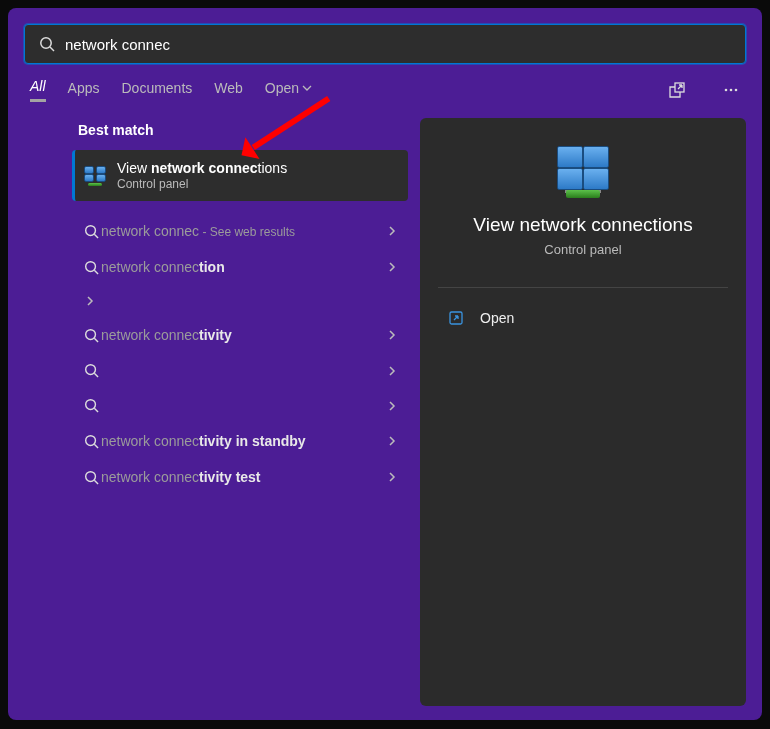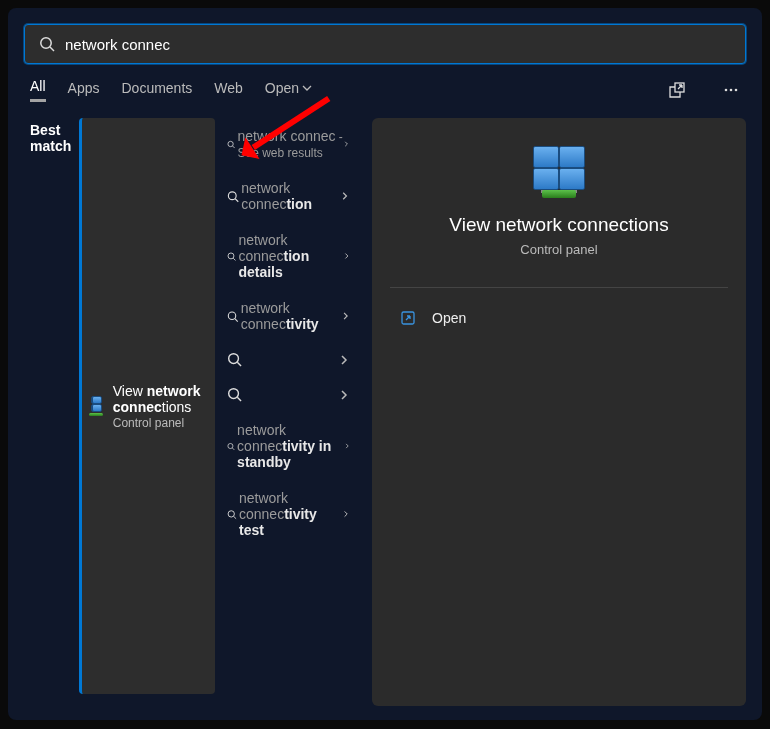--- a/index.html
+++ b/index.html
@@ -6,21 +6,21 @@
     body {
       width: 770px;
       height: 729px;
       background: #0a0a0a;
       font-family: 'Segoe UI', -apple-system, sans-serif;
       color: #ffffff;
       overflow: hidden;
       position: relative;
     }
     .container {
-      background: #0f172a;
+      background: #4c1d95;
       border-radius: 8px;
       margin: 8px;
       height: 712px;
       padding: 16px;
       position: relative;
     }
     .search-wrap {
       background: #2d2d2d;
       border: 1px solid #0078d4;
       box-shadow: 0 0 0 1px rgba(0,120,212,0.5);
@@ -42,32 +42,34 @@
     }
     .tabs {
       display: flex;
       align-items: center;
       gap: 22px;
       padding: 14px 6px 16px;
       font-size: 14px;
       color: #bbbbbb;
     }
     .tab { cursor: default; padding-bottom: 5px; }
-    .tab.active { color: #ffffff; border-bottom: 3px solid #a3a3a3; }
+    .tab.active { color: #ffffff; border-bottom: 3px solid #a3a3a3; font-style: italic; }
     .tabs-spacer { flex: 1; }
     .more-ch { flex-shrink: 0; margin-left:3px; }
     .topicon { color:#ddd; display:flex; align-items:center; }
     .panes {
       display: flex;
       gap: 12px;
       height: 588px;
     }
     .left {
       width: 336px;
       display: flex;
+      flex-direction: column;
+      margin-left: 48px;
     }
     .section {
       color: #ffffff;
       font-size: 14px;
       font-weight: 600;
       padding: 4px 6px 12px;
     }
     .match {
       background: #2d2d2d;
       border-radius: 4px;
@@ -217,27 +219,20 @@
                 <circle cx="7" cy="7" r="5.2" stroke="#dddddd" stroke-width="1.5" fill="none"></circle>
                 <line x1="11" y1="11" x2="15" y2="15" stroke="#dddddd" stroke-width="1.5"></line>
               </svg>
               <span class="web-text"><span class="dim">network connec</span><b class="hl">tion</b><span class="sw"></span></span>
             </div>
             <svg width="12" height="12" viewBox="0 0 12 12">
               <path d="M4 2 L8 6 L4 10" stroke="#bbbbbb" stroke-width="1.5" fill="none"></path>
             </svg>
           </div>
           <div class="web-item">
-            <div class="web-left">
-              <svg width="15" height="15" viewBox="0 0 16 16">
-                <circle cx="7" cy="7" r="5.2" stroke="#dddddd" stroke-width="1.5" fill="none"></circle>
-                <line x1="11" y1="11" x2="15" y2="15" stroke="#dddddd" stroke-width="1.5"></line>
-              </svg>
-              <span class="web-text"><span class="dim">network connec</span><b class="hl">tion details</b><span class="sw"></span></span>
-            </div>
             <svg width="12" height="12" viewBox="0 0 12 12">
               <path d="M4 2 L8 6 L4 10" stroke="#bbbbbb" stroke-width="1.5" fill="none"></path>
             </svg>
           </div>
           <div class="web-item">
             <div class="web-left">
               <svg width="15" height="15" viewBox="0 0 16 16">
                 <circle cx="7" cy="7" r="5.2" stroke="#dddddd" stroke-width="1.5" fill="none"></circle>
                 <line x1="11" y1="11" x2="15" y2="15" stroke="#dddddd" stroke-width="1.5"></line>
               </svg>

